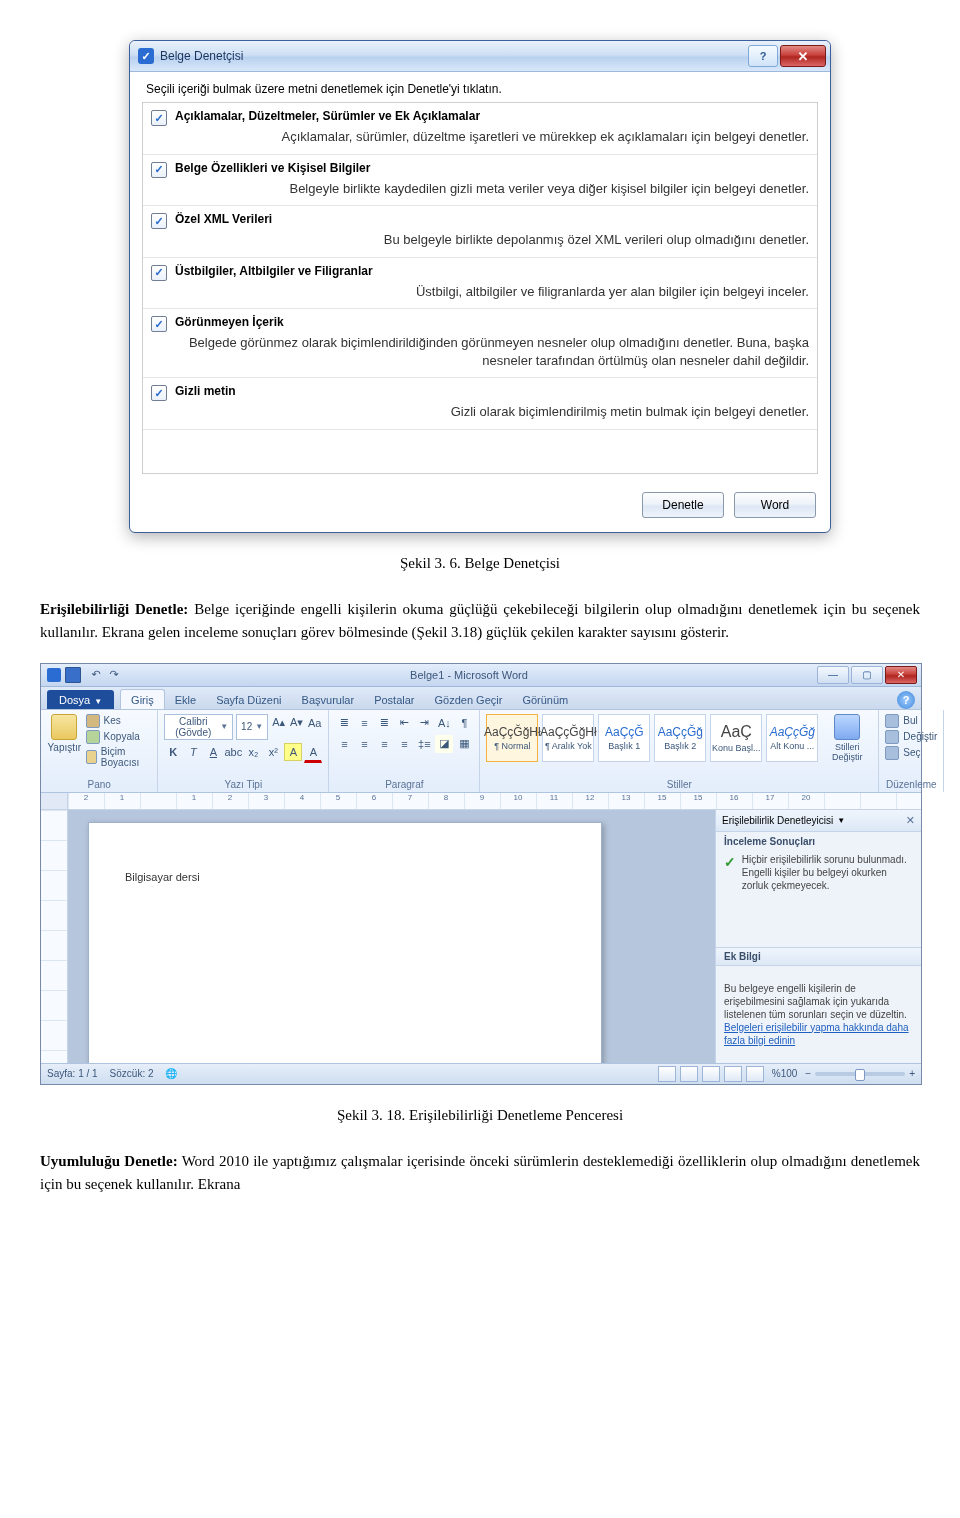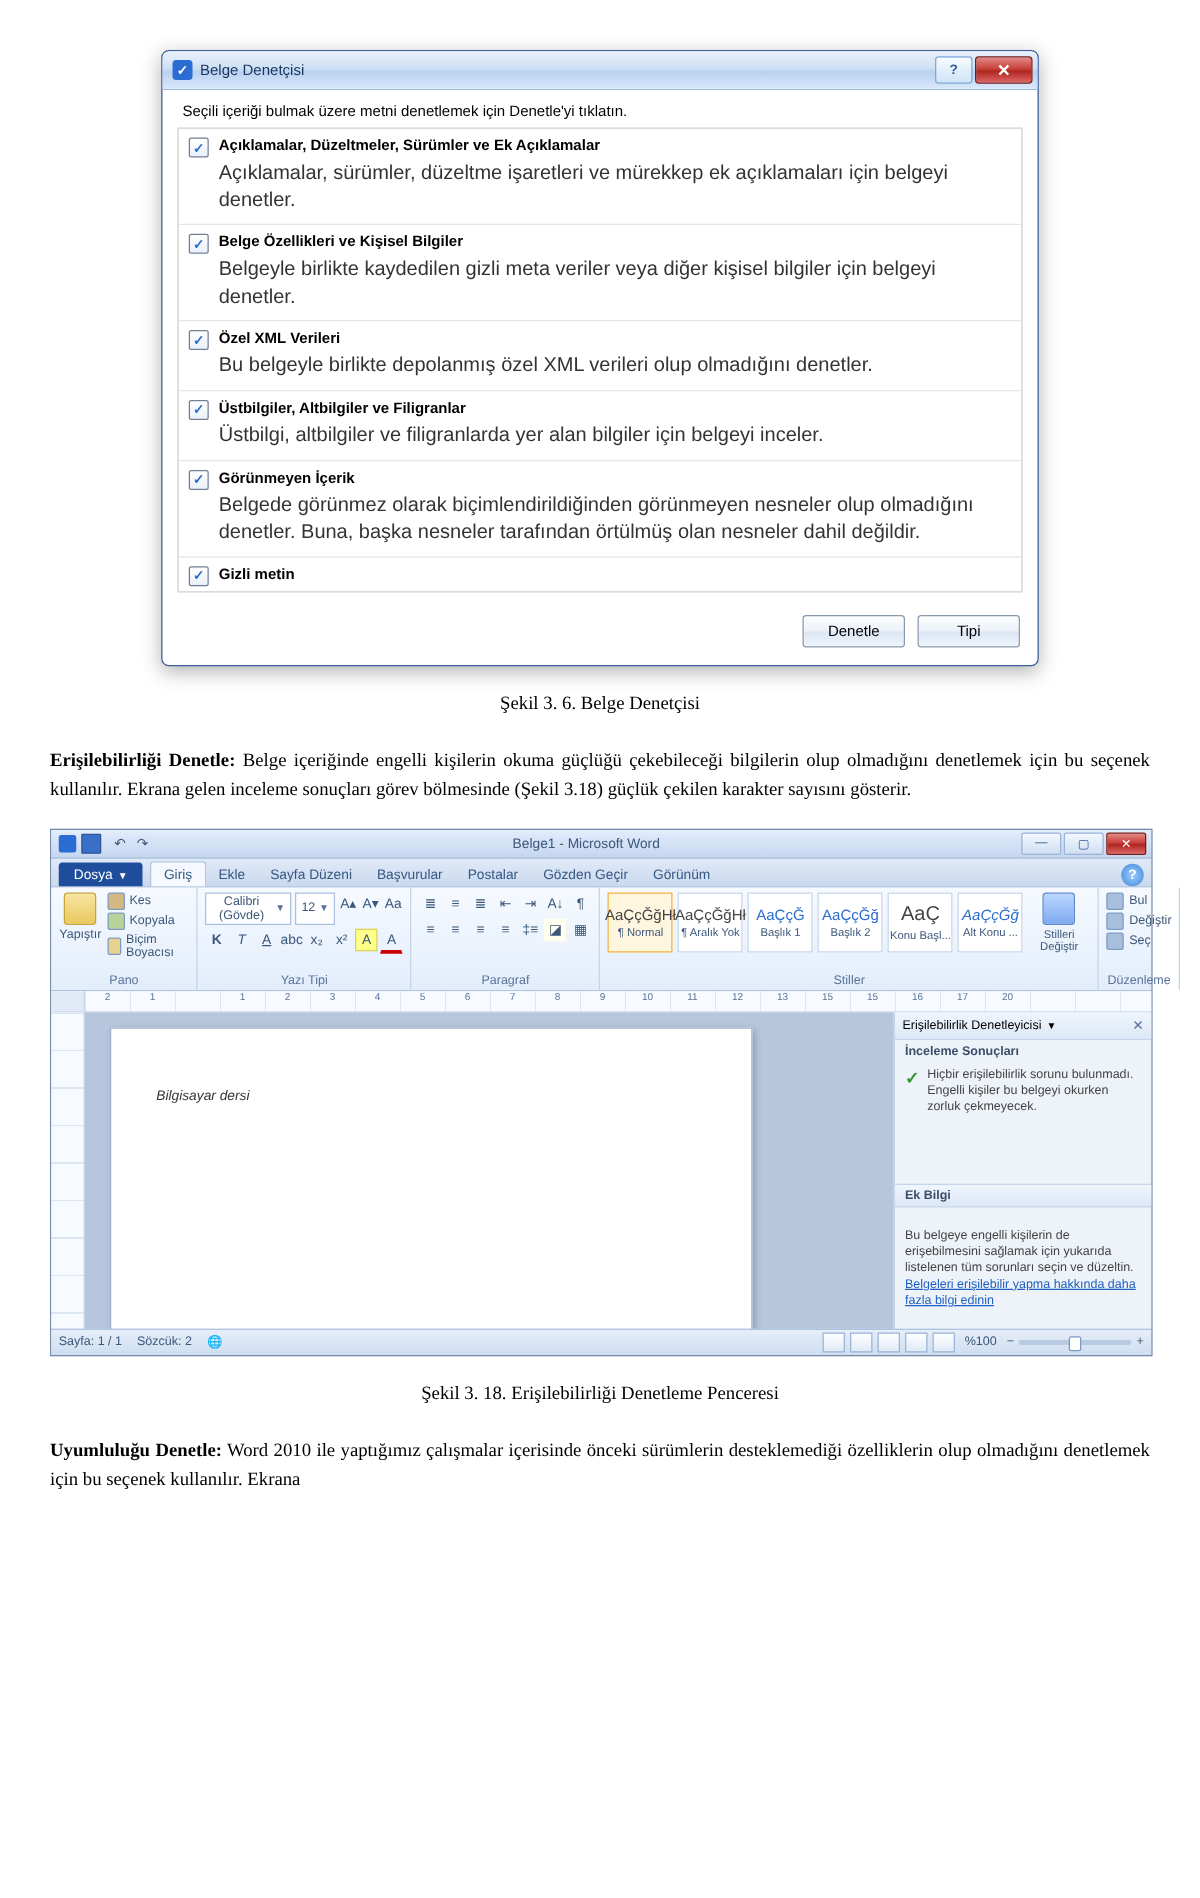--- a/index.html
+++ b/index.html
@@ -78,21 +78,21 @@
     width: 14px; height: 14px;
     border: 1px solid #707d92;
     border-radius: 2px;
     background: linear-gradient(#fff,#eaf1fb);
     margin-right: 8px;
     display: flex; align-items: center; justify-content: center;
     color: #2a6cd1; font-size: 11px; font-weight: bold;
     flex: 0 0 14px; margin-top: 1px;
   }
   .chk-label { font-weight: bold; }
-  .chk-desc { margin: 2px 0 0 24px; font-size: 16px; color: #333; line-height: 1.35; }
+  .chk-desc { margin: 2px 0 0 24px; font-size: 13px; color: #333; line-height: 1.35; text-align: right; }
   .dlg-buttons {
     display: flex; justify-content: flex-end;
     padding: 10px 14px 14px 14px;
     gap: 10px;
   }
   .win-btn {
     min-width: 80px; height: 24px;
     border: 1px solid #8a98ab;
     border-radius: 3px;
     background: linear-gradient(#fcfcfc,#eef3fa 45%,#dde7f4 55%,#eef4fb);
@@ -162,21 +162,21 @@
   .style-tile{ width:50px; height:46px; border:1px solid #c5d4e8; background:#fff; display:flex; flex-direction:column; align-items:center; justify-content:center; font-size:9px;}
   .style-tile.sel{ border:1px solid #f5b23e; background:#fff6e0;}
   .style-tile .sample{ font-size:12px; color:#444; margin-bottom:2px;}
   .ww-ruler{ height:16px; background:#eef3fa; border-bottom:1px solid #c5d4e8; display:flex;}
   .ruler-corner{ width:26px; border-right:1px solid #c5d4e8; background:#e0e9f5;}
   .ruler-h{ flex:1; background:repeating-linear-gradient(to right,#dce6f3 0 1px,#f7fafe 1px 36px); position:relative;}
   .ruler-h .nums{ position:absolute; inset:0; display:flex; font-size:8px; color:#5a7397;}
   .ruler-h .nums span{ width:36px; text-align:center;}
   .ww-body{ flex:1; display:flex; min-height:0;}
   .ruler-v{ width:26px; background:repeating-linear-gradient(#dce6f3 0 1px,#f7fafe 1px 30px); border-right:1px solid #c5d4e8;}
-  .doc-area{ flex:1; background:#b6c6dc; display:flex; padding:12px 12px 0 20px; overflow:hidden;font-style:italic;}
+  .doc-area{ flex:1; background:#b6c6dc; display:flex; padding:12px 12px 0 20px; overflow:hidden;}
   .doc-page{ background:#fff; width:440px; height:290px; border:1px solid #a0b2cb; box-shadow:2px 2px 6px rgba(0,0,0,.25); padding:48px 36px; font-size:11px; color:#333;}
   .task-pane{ width:205px; background:#eef3fa; border-left:1px solid #c5d4e8; display:flex; flex-direction:column; font-size:10px;}
   .tp-hdr{ background:linear-gradient(#eff5fc,#dde8f6); border-bottom:1px solid #c5d4e8; padding:4px 6px; display:flex; align-items:center;}
   .tp-hdr .x{ margin-left:auto; font-size:11px; color:#5a7397;}
   .tp-sub{ font-weight:bold; padding:4px 8px 2px 8px; color:#3a4e6a;}
   .tp-result{ display:flex; padding:4px 8px 8px 8px; gap:6px; color:#444; line-height:1.3;}
   .tp-result .chk{ color:#339933; font-size:14px; font-weight:bold;}
   .tp-spacer{ flex:1;}
   .tp-info-hdr{ background:linear-gradient(#eff5fc,#dde8f6); border-top:1px solid #c5d4e8; border-bottom:1px solid #c5d4e8; padding:3px 8px; font-weight:bold; color:#3a4e6a;}
   .tp-info{ padding:16px 8px; color:#444; line-height:1.3;}
@@ -242,21 +242,21 @@
     <div class="chk-item">
       <div class="chk-row">
         <div class="chk-box">✓</div>
         <div class="chk-label">Gizli metin</div>
       </div>
       <div class="chk-desc">Gizli olarak biçimlendirilmiş metin bulmak için belgeyi denetler.</div>
     </div>
   </div>
   <div class="dlg-buttons">
     <div class="win-btn">Denetle</div>
-    <div class="win-btn">Tipi</div>
+    <div class="win-btn">Word</div>
   </div>
 </div>
 
 <div class="caption">Şekil 3. 6. Belge Denetçisi</div>
 
 <p class="para">
   <b>Erişilebilirliği Denetle:</b><span> Belge içeriğinde engelli kişilerin okuma güçlüğü çekebileceği bilgilerin olup olmadığını denetlemek için bu seçenek kullanılır. Ekrana gelen inceleme sonuçları görev bölmesinde (Şekil 3.18) güçlük çekilen karakter sayısını gösterir.</span>
 </p>
 
 <div class="wordwin">

